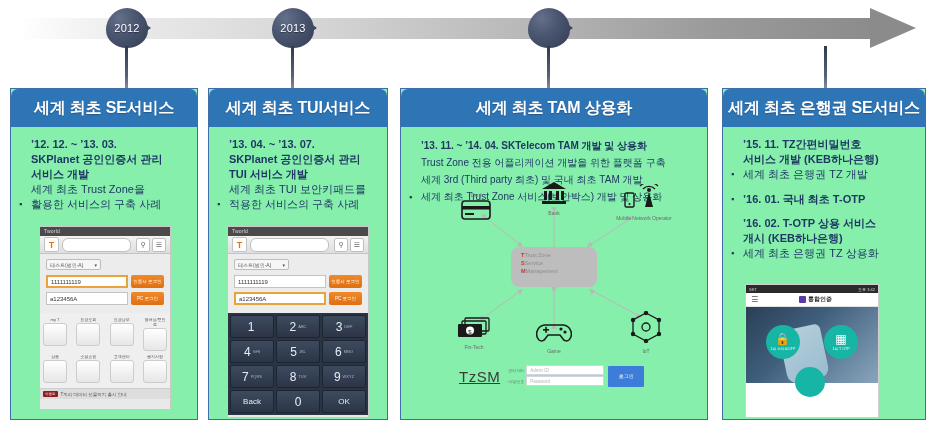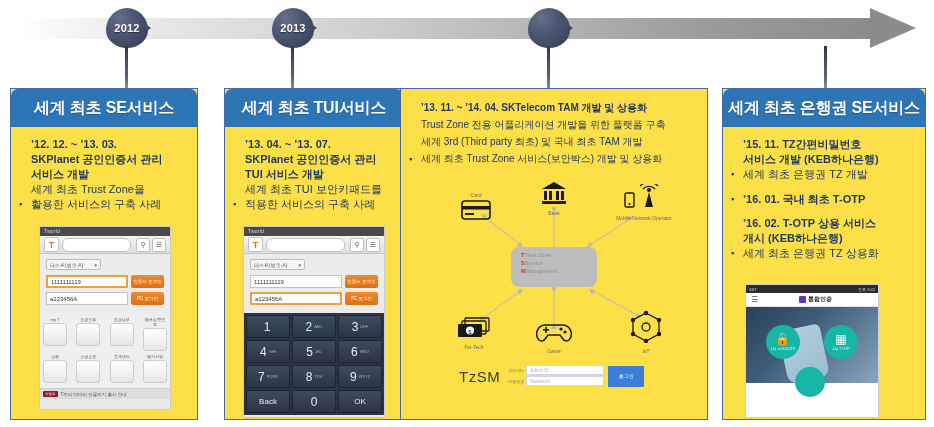--- a/index.html
+++ b/index.html
@@ -28,30 +28,30 @@
     border-radius:50% 50% 50% 50%/55% 55% 45% 45%;
   }
   .tl-pin .nib{
     position:absolute;left:32px;top:11px;width:0;height:0;
     border-top:9px solid transparent;border-bottom:9px solid transparent;
     border-left:13px solid #3d4760;
   }
   .tl-pin .yr{
     position:absolute;left:0;top:0;width:42px;height:40px;
     display:flex;align-items:center;justify-content:center;
-    color:#ffffff;font-size:11px;font-weight:bold;letter-spacing:.2px;
+    color:#ffffff;font-size:11px;font-weight:normal;letter-spacing:.2px;
     text-shadow:0 1px 1px rgba(0,0,0,.45);
   }
   .tl-stem{
     position:absolute;top:38px;width:3px;
     background:linear-gradient(to bottom,#2f3a4e 0%,#566279 60%,#9aa5b8 100%);
   }
 
   
-  .card{position:absolute;top:88px;background:#fde047;border:1px solid #3f6ea8;}
+  .card{position:absolute;top:88px;background:#86efac;border:1px solid #3f6ea8;}
   .card-head{
     background:#2e75b6;color:#ffffff;
     display:flex;align-items:center;justify-content:center;
     height:38px;font-size:16px;font-weight:bold;letter-spacing:-.2px;
     border-top-left-radius:7px;border-top-right-radius:7px;
     text-shadow:0 1px 1px rgba(0,0,0,.25);
   }
   .card-body{padding:10px 8px 6px 8px;}
   .bullet-row{display:flex;margin-bottom:9px;align-items:flex-end;}
   .bullet-mark{
@@ -139,21 +139,21 @@
   .diagram{position:absolute;left:0;top:0;width:100%;height:100%;}
   .node{position:absolute;text-align:center;}
   .node .cap{font-size:5px;color:#6b6b6b;display:block;margin-top:1px;line-height:6px;}
   .hub{
     position:absolute;width:86px;height:40px;background:#bdbdbd;border-radius:8px;
     padding:4px 0 0 10px;box-sizing:border-box;
   }
   .hub div{font-size:5.5px;color:#8d8d8d;line-height:8px;text-align:left;}
   .hub div b{color:#c0392b;font-weight:bold;}
   .login{position:absolute;display:flex;align-items:center;}
-  .login .brand{font-size:15px;color:#3b3b3b;margin-right:8px;letter-spacing:.5px;}
+  .login .brand{font-size:15px;color:#3b3b3b;margin-right:8px;letter-spacing:.5px;text-decoration:underline;}
   .login .lbls{font-size:4px;color:#777;line-height:11px;margin-right:2px;text-align:right;}
   .login .flds{display:flex;flex-direction:column;}
   .login .fld{
     width:78px;height:10px;border:1px solid #cfd6e0;background:#fff;
     font-size:4.5px;color:#b4b4b4;display:flex;align-items:center;padding-left:3px;
     box-sizing:border-box;margin-bottom:1px;
   }
   .login .lbtn{
     width:36px;height:21px;background:#3b7dd8;color:#fff;font-size:5px;
     display:flex;align-items:center;justify-content:center;margin-left:4px;border-radius:1px;
@@ -298,21 +298,21 @@
             </div>
         </div>
       </div>
       <div class="ph-foot">
         <span class="tag">이벤트</span>
         <span>T끼리 데이터 선물하기 출시 안내</span>
       </div>
     </div>
   </div>
 
-  <div class="card" style="left:224px;width:178px;height:330px;">
+  <div class="card" style="left:208px;width:178px;height:330px;">
     <div class="card-head">세계 최초 TUI서비스</div>
     <div class="card-body">
       <div class="bullet-row">
         <span class="bullet-mark"></span>
         <span class="bullet-text">
           <span class="hl">’13. 04. ~ ’13. 07.</span>
           <span class="hl">SKPlanet 공인인증서 관리</span>
           <span class="hl">TUI 서비스 개발</span>
           <span class="sub">세계 최초 TUI 보안키패드를</span>
           <span class="sub">적용한 서비스의 구축 사례</span>
@@ -394,20 +394,21 @@
             </div>
           <div class="kp-key">
               <span class="kp-word">OK</span>
             </div>
         </div>
       </div>
     </div>
   </div>
 
   <div class="card c3" style="left:400px;width:306px;height:330px;">
+    <div class="card-head">세계 최초 TAM 상용화</div>
     <div class="card-body">
       <div class="bullet-row">
         <span class="bullet-mark"></span>
         <span class="bullet-text">
           <span class="hl">’13. 11. ~ ’14. 04.   SKTelecom TAM 개발 및 상용화</span>
           <span class="sub">Trust Zone 전용 어플리케이션 개발을 위한 플랫폼 구축</span>
           <span class="sub">세계 3rd (Third party 최초) 및 국내 최초 TAM 개발</span>
           <span class="sub">세계 최초 Trust Zone 서비스(보안박스) 개발 및 상용화</span>
         </span>
       </div>

